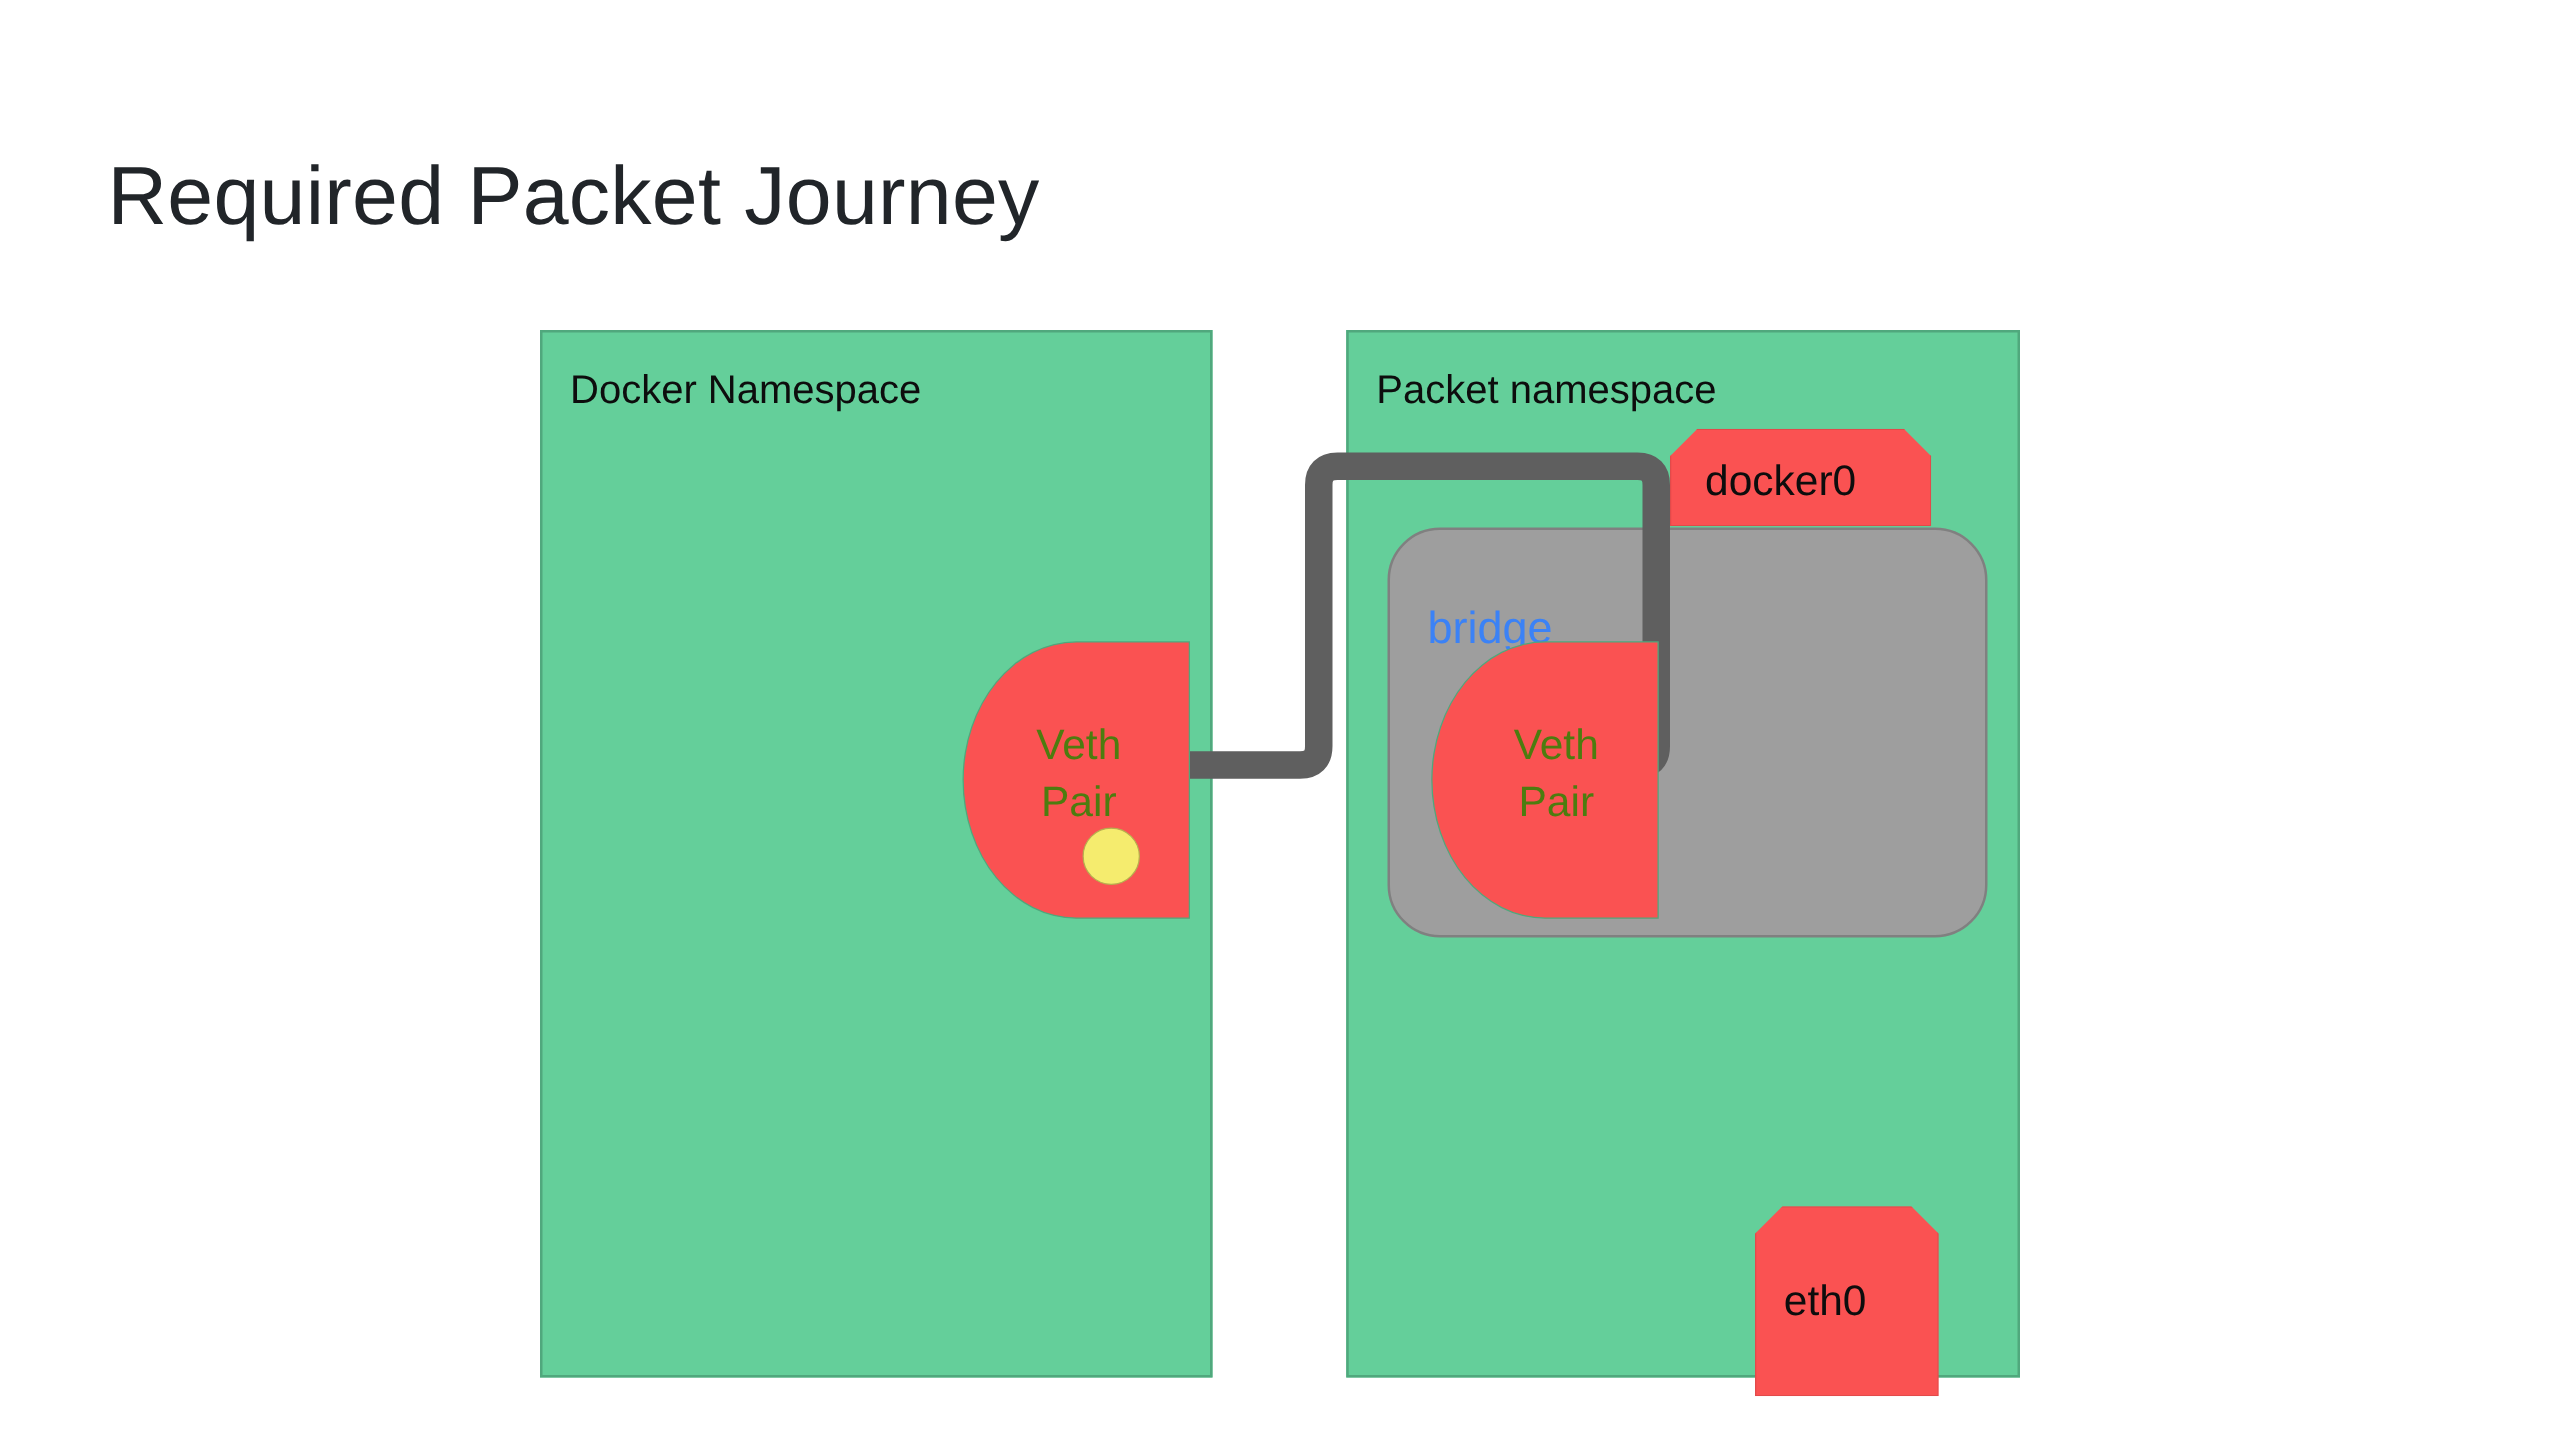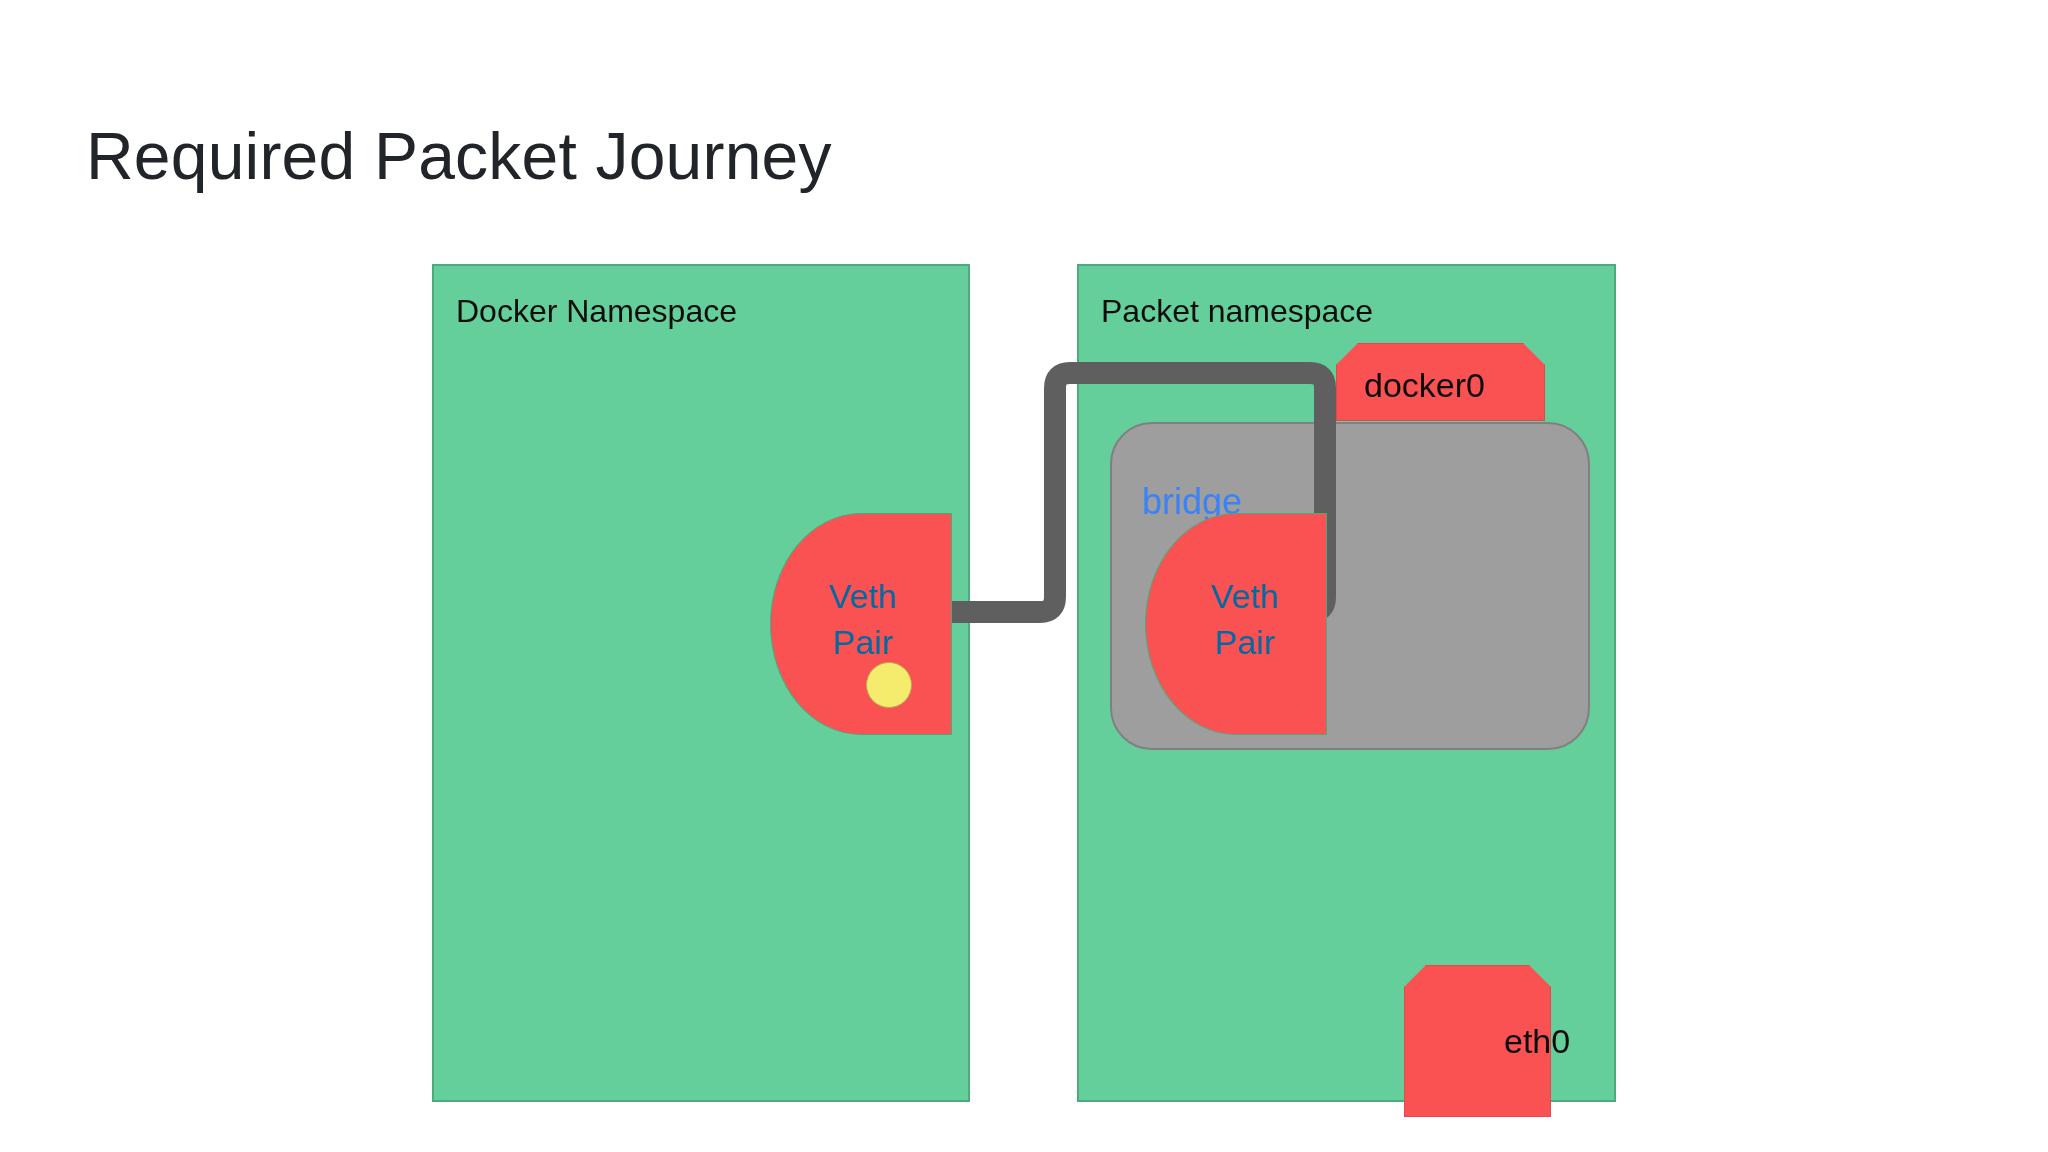--- a/index.html
+++ b/index.html
@@ -82,38 +82,38 @@
   .iface-label {
     position: absolute;
     font-size: 34px;
     color: #0d0d0d;
     white-space: nowrap;
     text-align: right;
   }
   #docker0-badge { left: 1336px; top: 343px; width: 209px; height: 78px; }
   #docker0-label { left: 1364px; top: 366px; }
   #eth0-badge { left: 1404px; top: 965px; width: 147px; height: 152px; }
-  #eth0-label { left: 1504px; top: 1022px; }
+  #eth0-label { left: 1427px; top: 1022px; }
 
   
   .veth {
     position: absolute;
     background: #fa5252;
     border: 1px solid #4fa87c;
     box-sizing: border-box;
     border-top-left-radius: 100% 100%;
     border-bottom-left-radius: 100% 100%;
     border-top-right-radius: 0;
     border-bottom-right-radius: 0;
   }
   .veth-label {
     position: absolute;
     font-size: 34px;
     line-height: 46px;
-    color: #0369a1;
+    color: #4d7c0f;
     text-align: center;
     white-space: nowrap;
   }
   #veth-left { left: 770px; top: 513px; width: 182px; height: 222px; }
   #veth-left-label { left: 808px; top: 573px; width: 110px; }
   #veth-right { left: 1145px; top: 513px; width: 182px; height: 222px; }
   #veth-right-label { left: 1190px; top: 573px; width: 110px; }
 
   #packet-dot {
     position: absolute;

